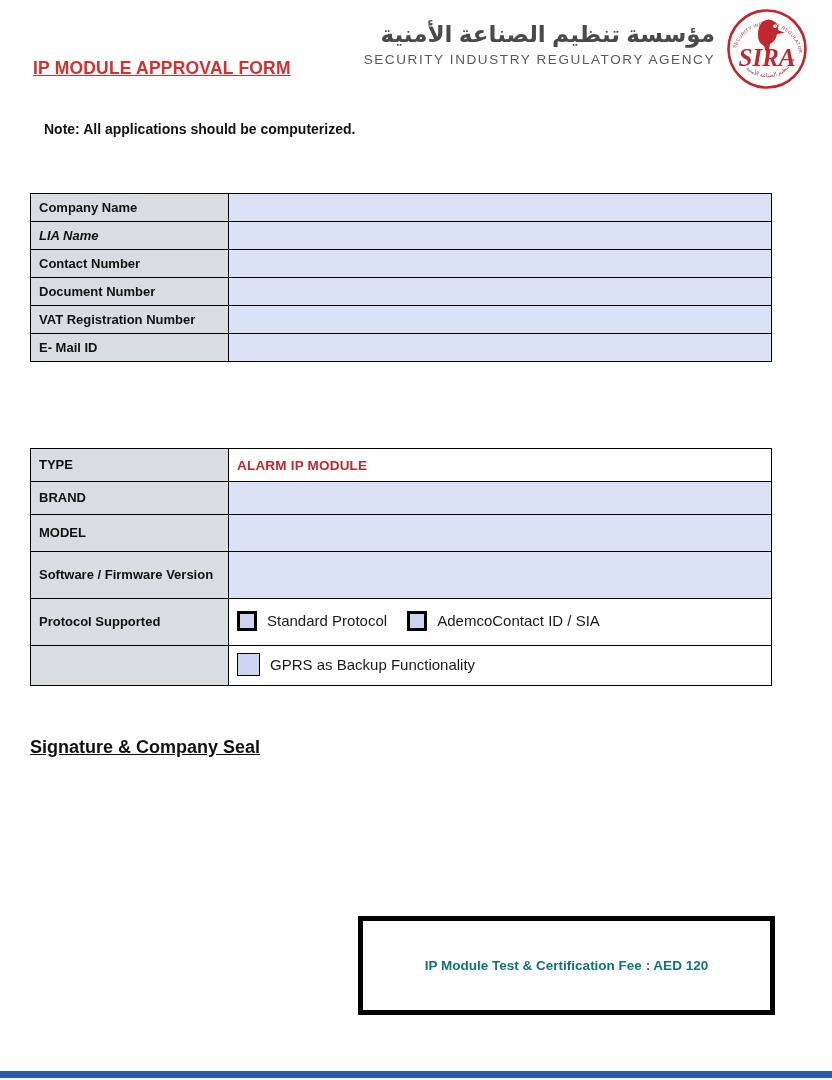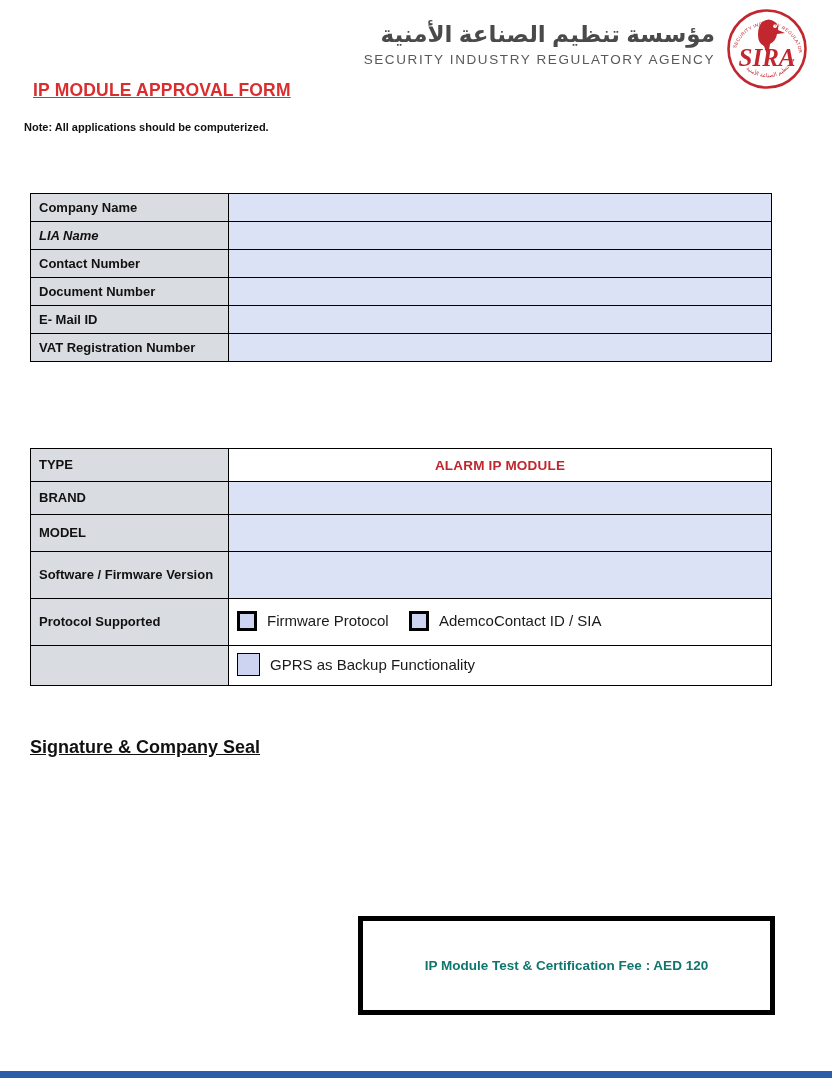--- a/index.html
+++ b/index.html
@@ -13,40 +13,39 @@
     color:#1a1a1a;
     overflow:hidden;
   }
 
   
   .title {
     position:absolute; left:33px; top:58px;
     font-size:17.5px; font-weight:bold;
     color:#D92D2E; text-decoration:underline;
     letter-spacing:.2px;
-    margin-top:22px;
   }
   .brand-text {
     position:absolute; top:18px; right:117px;
     text-align:right; color:#4d4d4d;
   }
   .brand-ar {
     font-size:23px; font-weight:bold; color:#4a4a4a;
     direction:rtl; line-height:1.4;
   }
   .brand-en {
     font-size:13.5px; color:#595959;
     letter-spacing:1.6px; margin-top:2px; white-space:nowrap;
   }
   .logo { position:absolute; left:726px; top:8px; width:82px; height:82px; }
 
   
   .note {
-    position:absolute; left:24px; top:121px;
-    font-size:11px; font-weight:bold; color:#111;
+    position:absolute; left:44px; top:121px;
+    font-size:14px; font-weight:bold; color:#111;
   }
 
   
   table { border-collapse:collapse; position:absolute; left:30px; table-layout:fixed; }
   td { border:1.5px solid #000; padding:2px 8px; vertical-align:middle; }
   .lbl {
     width:198px; background:#D9DCE1;
     font-size:13px; font-weight:bold; color:#111;
     line-height:1.35;
   }
@@ -142,54 +141,54 @@
         </tr>
         <tr>
           <td class="lbl" style="background: rgb(217, 220, 225);">Contact Number</td>
           <td class="val lav" style="background: rgb(219, 226, 246);"></td>
         </tr>
         <tr>
           <td class="lbl" style="background: rgb(217, 220, 225);">Document Number</td>
           <td class="val lav" style="background: rgb(219, 226, 246);"></td>
         </tr>
         <tr>
+          <td class="lbl" style="background: rgb(217, 220, 225);">VAT Registration Number</td>
+          <td class="val lav" style="background: rgb(219, 226, 246);"></td>
+        </tr>
+        <tr>
           <td class="lbl" style="background: rgb(217, 220, 225);">E- Mail ID</td>
-          <td class="val lav" style="background: rgb(219, 226, 246);"></td>
-        </tr>
-        <tr>
-          <td class="lbl" style="background: rgb(217, 220, 225);">VAT Registration Number</td>
           <td class="val lav" style="background: rgb(219, 226, 246);"></td>
         </tr>
       </tbody>
   </table>
 
   <table class="t2">
     <tbody>
       <tr class="r-type">
         <td class="lbl" style="background: rgb(217, 220, 225);">TYPE</td>
-        <td class="val white red-val" style="color: rgb(192, 39, 44); text-align: center;">ALARM IP MODULE</td>
+        <td class="val white red-val" style="color: rgb(192, 39, 44);">ALARM IP MODULE</td>
       </tr>
       <tr class="r-brand">
         <td class="lbl" style="background: rgb(217, 220, 225);">BRAND</td>
         <td class="val lav" style="background: rgb(219, 226, 246);"></td>
       </tr>
       <tr class="r-model">
         <td class="lbl" style="background: rgb(217, 220, 225);">MODEL</td>
         <td class="val lav" style="background: rgb(219, 226, 246);"></td>
       </tr>
       <tr class="r-firm">
         <td class="lbl" style="background: rgb(217, 220, 225);">Software / Firmware Version</td>
         <td class="val lav" style="background: rgb(219, 226, 246);"></td>
       </tr>
       <tr class="r-prot">
         <td class="lbl" style="background: rgb(217, 220, 225);">Protocol Supported</td>
         <td class="val white checks">
           <span class="chk-group">
             <span class="checkbox" style="background: rgb(204, 212, 241);"></span>
-            <span class="chk-label">Firmware Protocol</span>
+            <span class="chk-label">Standard Protocol</span>
           </span>
           <span class="chk-group">
             <span class="checkbox" style="background: rgb(204, 212, 241);"></span>
             <span class="chk-label">AdemcoContact ID / SIA</span>
           </span>
         </td>
       </tr>
       <tr class="r-gprs">
         <td class="lbl" style="background: rgb(217, 220, 225);"></td>
         <td class="val white checks">

